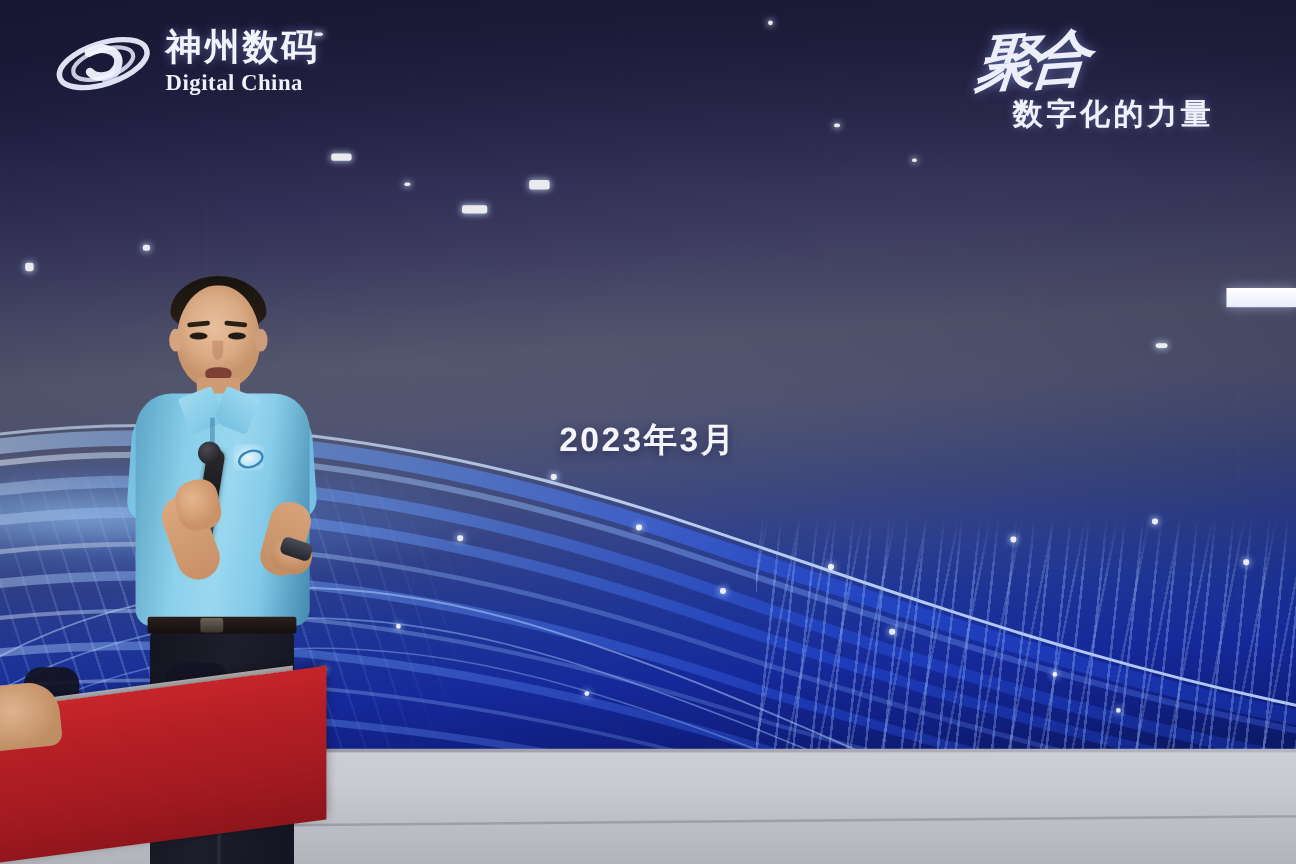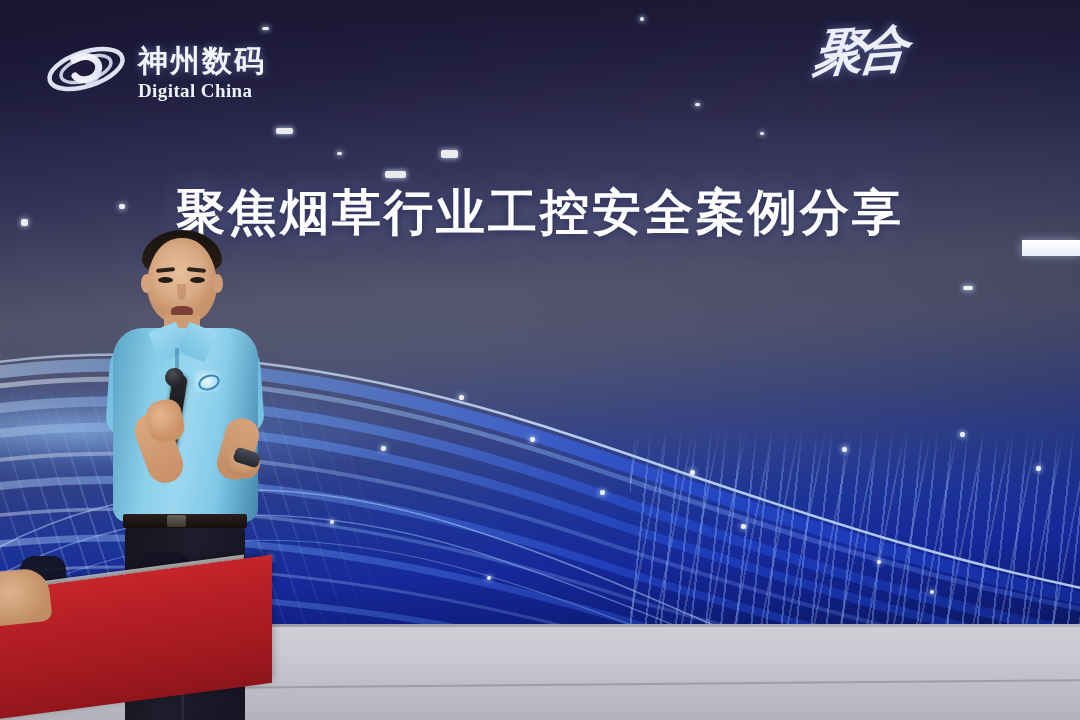--- a/index.html
+++ b/index.html
@@ -90,21 +90,21 @@
   }
 
   
   .sparkles{ position:absolute; inset:0; pointer-events:none; }
   .sp{ position:absolute; background:#fff; border-radius:2px; opacity:.9;
        box-shadow:0 0 5px 1px rgba(200,225,255,.75); }
 
   
   .logo-dc{
     position:absolute; left:44px; top:22px; width:262px; height:78px;
-    display:flex; align-items:flex-end; gap:10px;
+    display:flex; align-items:flex-start; gap:10px;
   }
   .dc-mark{ width:84px; height:62px; flex:0 0 auto; }
   .dc-text{ display:flex; flex-direction:column; line-height:1; padding-top:3px; }
   .dc-cn{
     font-size:30px; font-weight:700; color:#f3f4fb; letter-spacing:2px;
     text-shadow:0 0 8px rgba(160,185,255,.45);
   }
   .dc-en{
     font-size:19px; font-weight:700; color:#eef0fa; letter-spacing:.4px;
     margin-top:5px; font-family:"Liberation Serif","DejaVu Serif",serif;
@@ -433,23 +433,24 @@
         </g>
       </svg>
       <span class="dc-text">
         <span class="dc-cn">神州数码</span>
         <span class="dc-en">Digital China</span>
       </span>
     </div>
 
     <div class="logo-ju">
       <span class="ju-cal">聚合</span>
-    </div>
-
-    <div class="slide-title">聚焦烟草行业工控安全案例分享</div>
+      <span class="ju-sub">数字化的力量</span>
+    </div>
+
+    <div class="slide-date">2023年3月</div>
 
     <div class="edge-bar"></div>
   </div>
 
   <div class="floor">
     <div class="floor-seam"></div>
   </div>
 
   <div class="speaker">
     <div class="spk-pants"></div>

